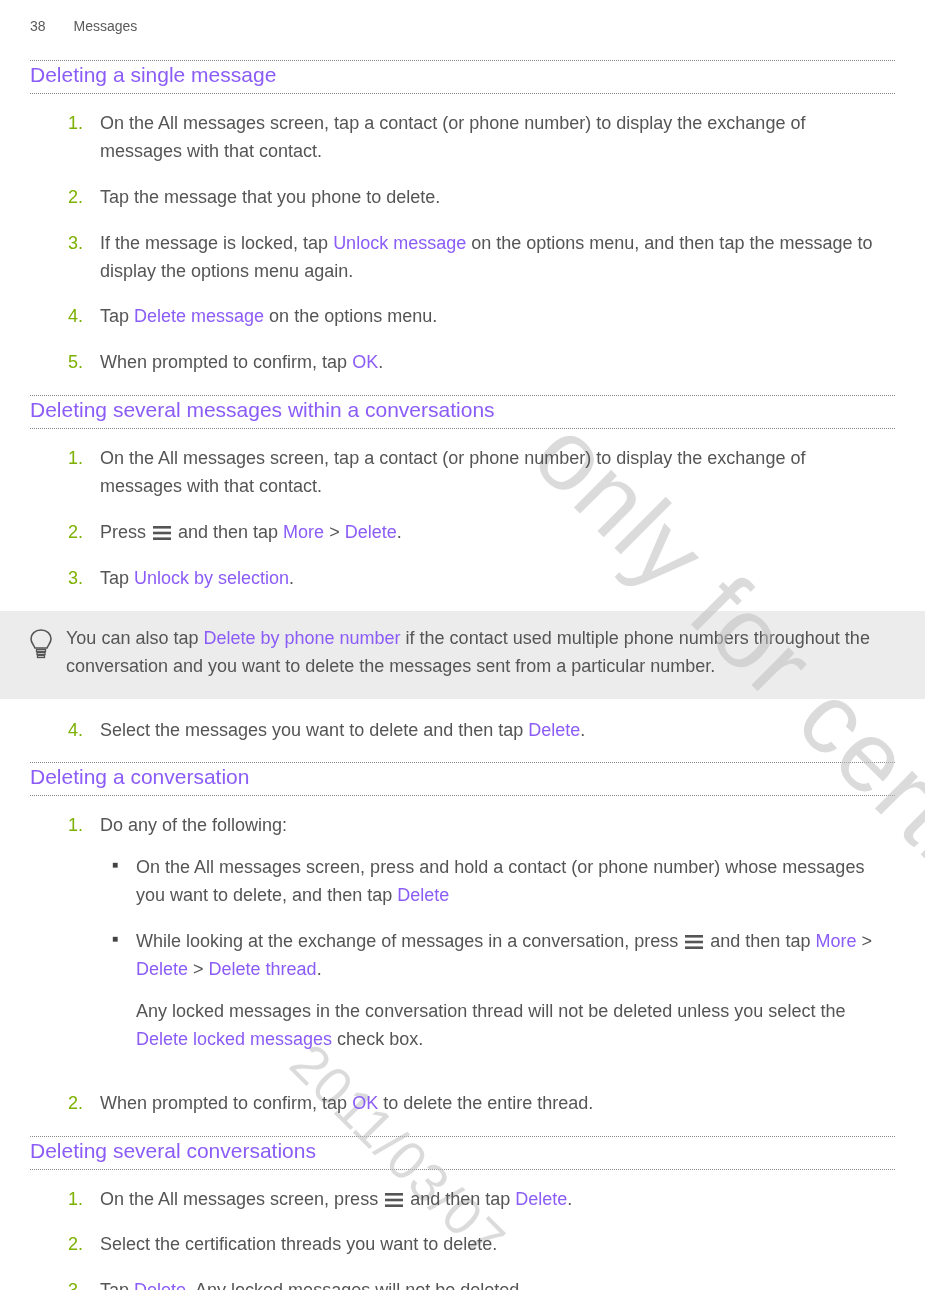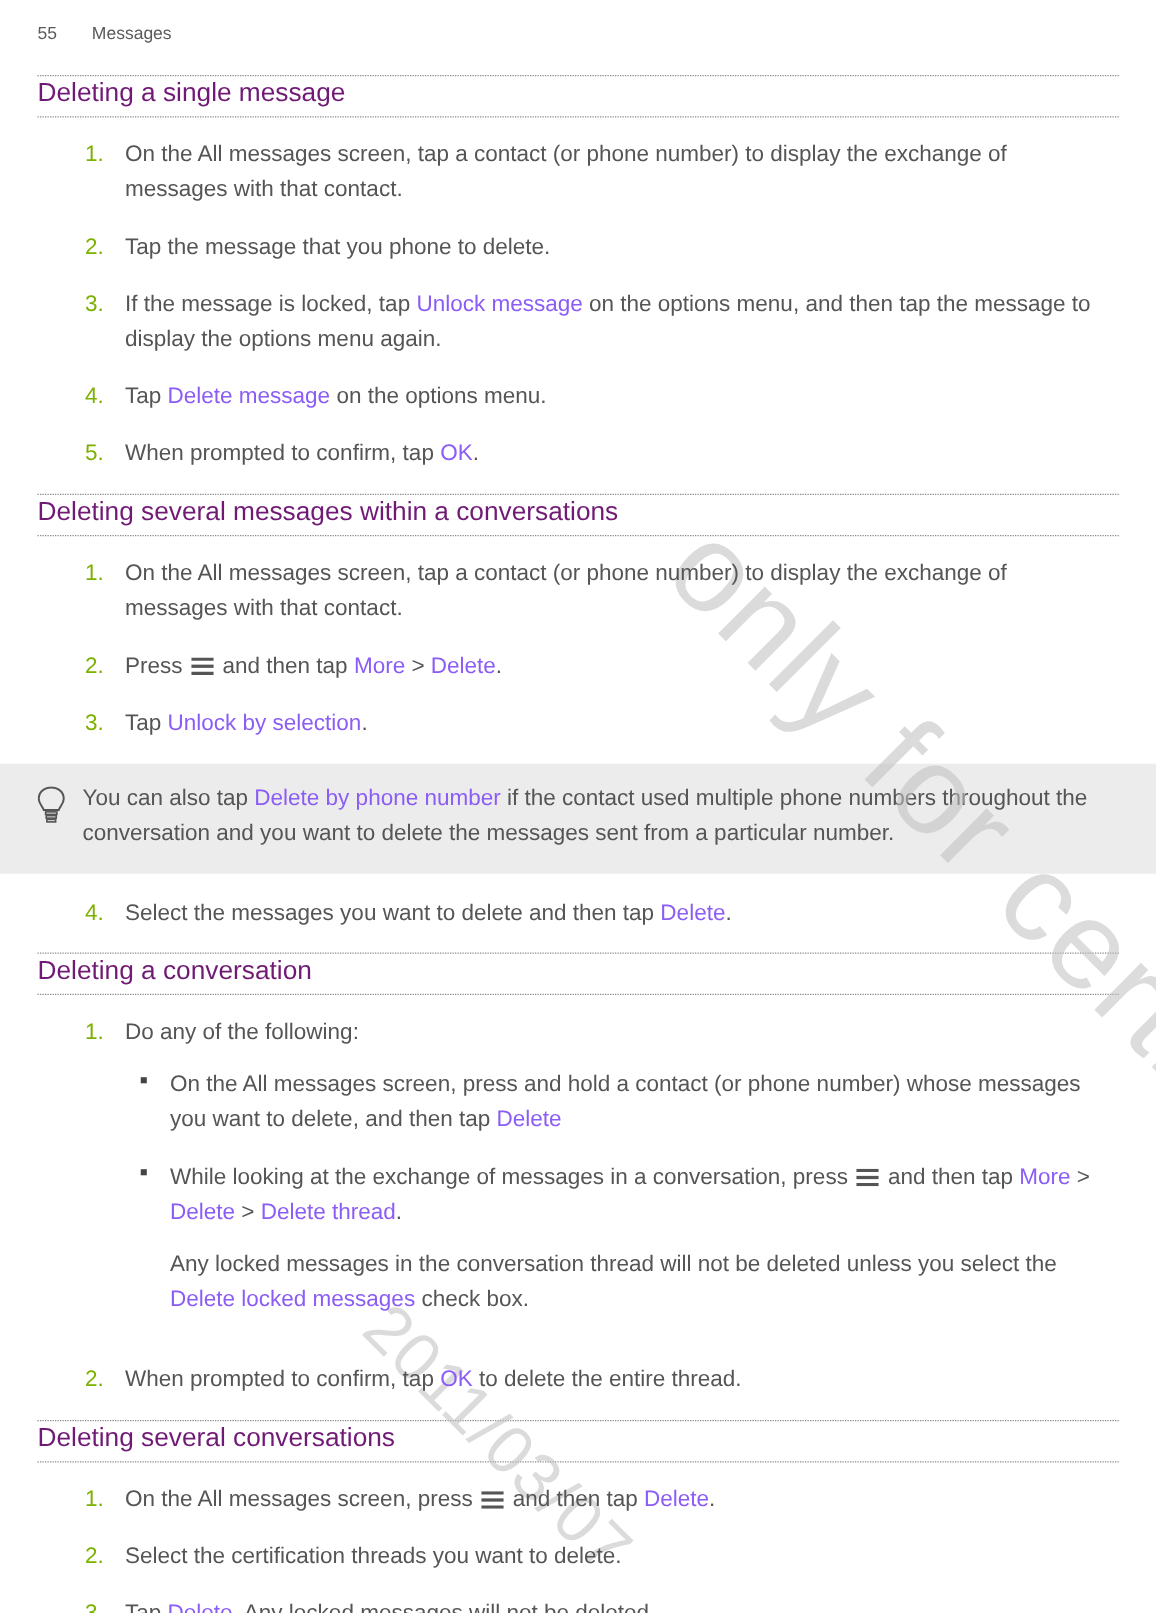--- a/index.html
+++ b/index.html
@@ -18,21 +18,21 @@
     min-height: 1290px;
   }
   .page-header {
     font-size: 14px;
     color: #5a5a5a;
     margin-bottom: 26px;
   }
   .page-header .pn { margin-right: 24px; }
 
   .section-title {
-    color: #701a75;
+    color: #8b5cf6;
     font-size: 21px;
     font-weight: 400;
     border-top: 1px dotted #888;
     border-bottom: 1px dotted #888;
     padding: 2px 0 6px 0;
     margin: 0 0 16px 0;
   }
 
   ol.steps {
     list-style: none;
@@ -141,21 +141,21 @@
 </style>
 </head>
 <body>
 
 <div class="page">
 
   <div class="wm wm-big">only for certification</div>
   <div class="wm wm-date">2011/03/07</div>
 
   <div class="page-header">
-    <span class="pn">55</span>
+    <span class="pn">38</span>
     <span>Messages</span>
   </div>
 
   <div id="sections">
       <div class="section-title">Deleting a single message</div>
       <ol class="steps">
         <li>On the All messages screen, tap a contact (or phone number) to display the exchange of messages with that contact.</li>
         <li>Tap the message that you phone to delete.</li>
         <li>If the message is locked, tap <span class="em">Unlock message</span> on the options menu, and then tap the message to display the options menu again.</li>
         <li>Tap <span class="em">Delete message</span> on the options menu.</li>

